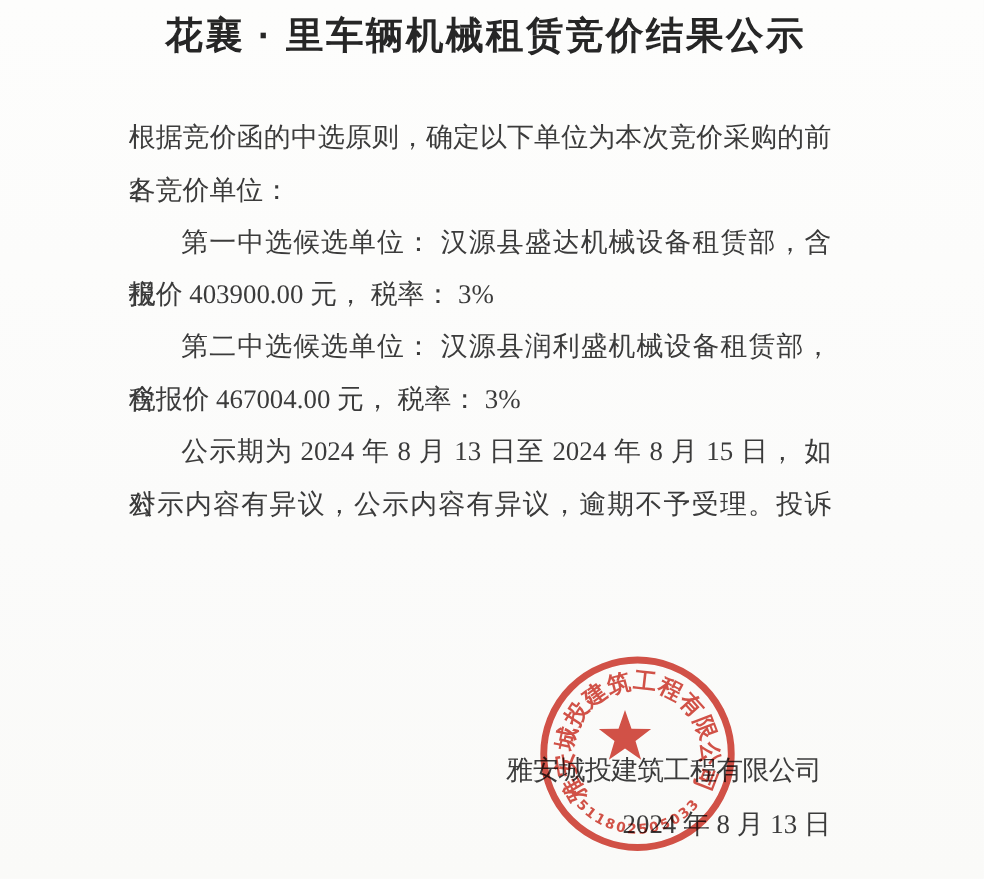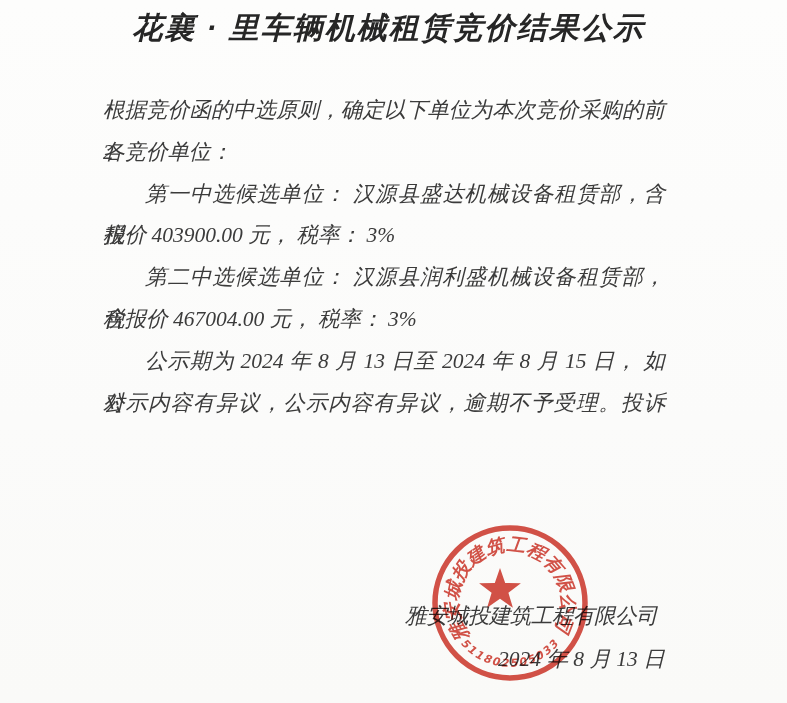--- a/index.html
+++ b/index.html
@@ -6,21 +6,20 @@
   body {
     width: 787px; height: 703px;
     background: #fbfbfa;
     overflow: hidden;
     position: relative;
     font-family: "Liberation Serif", "DejaVu Serif", serif;
   }
   .page {
     position: absolute; inset: 0;
     background: linear-gradient(180deg, #fdfdfc 0%, #fbfbfa 60%, #fafaf8 100%);
-    font-style: italic;
   }
   .title {
     position: absolute;
     left: 0; top: 8px; width: 777px;
     margin: 0;
     text-align: center;
     font-family: "Liberation Sans", "DejaVu Sans", sans-serif;
     font-weight: 700;
     font-size: 30px;
     letter-spacing: 2px;

